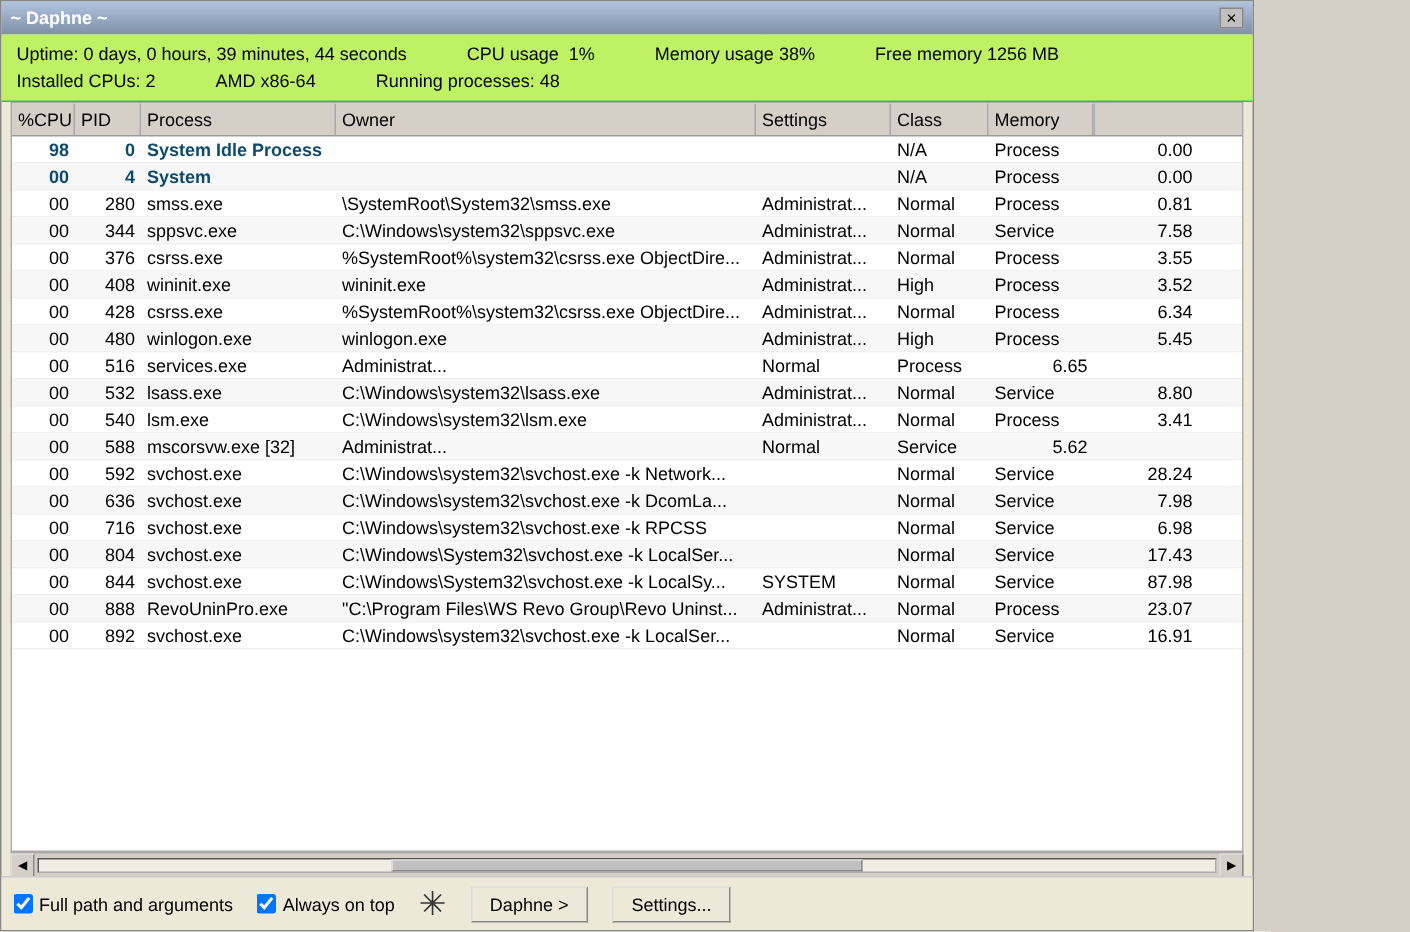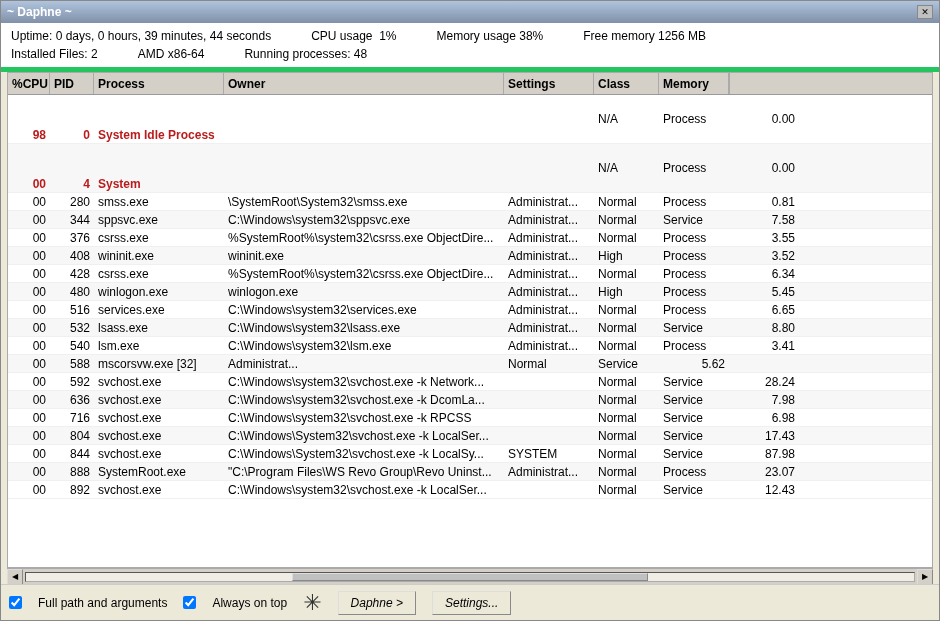--- a/index.html
+++ b/index.html
@@ -5,21 +5,21 @@
     * { box-sizing: border-box; margin: 0; padding: 0; }
     body {
       font-family: "Segoe UI", Tahoma, Arial, sans-serif;
       font-size: 12px;
       background: #d4d0c8;
       width: 940px;
       height: 621px;
       overflow: hidden;
     }
     .window {
-      width: 940px;
+      width: 836px;
       height: 621px;
       border: 1px solid #888;
       background: #ece9d8;
       display: flex;
       flex-direction: column;
     }
     .title-bar {
       background: linear-gradient(to bottom, #b0c4de, #8090a8);
       color: #fff;
       padding: 3px 6px;
@@ -43,23 +43,23 @@
       background: #c0c0c0;
       border: 1px solid #888;
       font-size: 9px;
       display: flex;
       align-items: center;
       justify-content: center;
       cursor: pointer;
       color: #000;
     }
     .info-bar {
-      background: #ffffff;
+      background: #bef264;
       padding: 4px 10px;
-      border-bottom: 5px solid #22c55e;
+      border-bottom: 1px solid #22c55e;
     }
     .info-row {
       display: flex;
       gap: 40px;
       line-height: 18px;
     }
     .info-item {
       white-space: nowrap;
     }
     .table-container {
@@ -74,21 +74,21 @@
     .table-header {
       display: grid;
       grid-template-columns: 42px 44px 130px 280px 90px 65px 70px 70px 14px;
       background: #d4d0c8;
       border-bottom: 1px solid #999;
       min-height: 22px;
     }
     .col-header {
       padding: 2px 4px;
       border-right: 1px solid #aaa;
-      font-weight: bold;
+      font-weight: normal;
       font-size: 12px;
       cursor: pointer;
       user-select: none;
       display: flex;
       align-items: center;
       white-space: nowrap;
       overflow: hidden;
     }
     .col-header:last-child { border-right: none; }
     .table-row {
@@ -102,21 +102,21 @@
     .cell {
       padding: 1px 4px;
       font-size: 12px;
       white-space: nowrap;
       overflow: hidden;
       text-overflow: ellipsis;
       display: flex;
       align-items: center;
     }
     .cell-right { justify-content: flex-end; }
-    .cell-blue { color: #b91c1c; margin-top: 32px; }
+    .cell-blue { color: #0c4a6e; }
     .cell-bold { font-weight: bold; }
     .h-scroll-bar {
       height: 16px;
       background: #d4d0c8;
       border-top: 1px solid #aaa;
       margin: 0 6px;
       display: flex;
       align-items: center;
     }
     .h-scroll-track {
@@ -151,21 +151,21 @@
       display: flex;
       align-items: center;
       gap: 16px;
       background: #ece9d8;
       border-top: 1px solid #ccc;
       height: 36px;
     }
     .checkbox-item {
       display: flex;
       align-items: center;
-      gap: 16px;
+      gap: 4px;
     }
     .checkbox-item input[type=checkbox] {
       width: 13px;
       height: 13px;
     }
     .asterisk-icon {
       font-size: 22px;
       color: #333;
       line-height: 1;
     }
@@ -178,21 +178,20 @@
       width: 140px;
     }
     .action-btn {
       height: 24px;
       font-size: 12px;
       background: #ece9d8;
       border: 1px outset #ddd;
       padding: 0 12px;
       cursor: pointer;
       white-space: nowrap;
-      font-style: italic;
     }
     .table-inner {
       flex: 1;
       overflow-y: scroll;
       overflow-x: hidden;
     }
     
     .table-inner::-webkit-scrollbar { width: 14px; }
     .table-inner::-webkit-scrollbar-track { background: #d4d0c8; }
     .table-inner::-webkit-scrollbar-thumb { background: #a0a0a0; border: 1px solid #888; }
@@ -217,21 +216,21 @@
       </span>
       <span class="info-item">
         <span>Memory usage</span>&nbsp;<span>38%</span>
       </span>
       <span class="info-item">
         <span>Free memory</span>&nbsp;<span>1256 MB</span>
       </span>
     </div>
     <div class="info-row">
       <span class="info-item">
-        <span>Installed Files:</span>&nbsp;<span>2</span>
+        <span>Installed CPUs:</span>&nbsp;<span>2</span>
       </span>
       <span class="info-item">
         <span>AMD x86-64</span>
       </span>
       <span class="info-item">
         <span>Running processes:</span>&nbsp;<span>48</span>
       </span>
     </div>
   </div>
 
@@ -325,21 +324,20 @@
           <div class="cell">winlogon.exe</div>
           <div class="cell">Administrat...</div>
           <div class="cell">High</div>
           <div class="cell">Process</div>
           <div class="cell cell-right">5.45</div>
         </div>
         <div class="table-row">
           <div class="cell cell-right">00</div>
           <div class="cell cell-right">516</div>
           <div class="cell">services.exe</div>
-          <div class="cell">C:\Windows\system32\services.exe</div>
           <div class="cell">Administrat...</div>
           <div class="cell">Normal</div>
           <div class="cell">Process</div>
           <div class="cell cell-right">6.65</div>
         </div>
         <div class="table-row">
           <div class="cell cell-right">00</div>
           <div class="cell cell-right">532</div>
           <div class="cell">lsass.exe</div>
           <div class="cell">C:\Windows\system32\lsass.exe</div>
@@ -413,36 +411,36 @@
           <div class="cell">svchost.exe</div>
           <div class="cell">C:\Windows\System32\svchost.exe -k LocalSy...</div>
           <div class="cell">SYSTEM</div>
           <div class="cell">Normal</div>
           <div class="cell">Service</div>
           <div class="cell cell-right">87.98</div>
         </div>
         <div class="table-row">
           <div class="cell cell-right">00</div>
           <div class="cell cell-right">888</div>
-          <div class="cell">SystemRoot.exe</div>
+          <div class="cell">RevoUninPro.exe</div>
           <div class="cell">"C:\Program Files\WS Revo Group\Revo Uninst...</div>
           <div class="cell">Administrat...</div>
           <div class="cell">Normal</div>
           <div class="cell">Process</div>
           <div class="cell cell-right">23.07</div>
         </div>
         <div class="table-row">
           <div class="cell cell-right">00</div>
           <div class="cell cell-right">892</div>
           <div class="cell">svchost.exe</div>
           <div class="cell">C:\Windows\system32\svchost.exe -k LocalSer...</div>
           <div class="cell"></div>
           <div class="cell">Normal</div>
           <div class="cell">Service</div>
-          <div class="cell cell-right">12.43</div>
+          <div class="cell cell-right">16.91</div>
         </div>
       </div>
   </div>
 
   <div class="h-scroll-bar">
     <div class="h-scroll-btn">◀</div>
     <div class="h-scroll-track">
       <div class="h-scroll-thumb"></div>
     </div>
     <div class="h-scroll-btn">▶</div>

